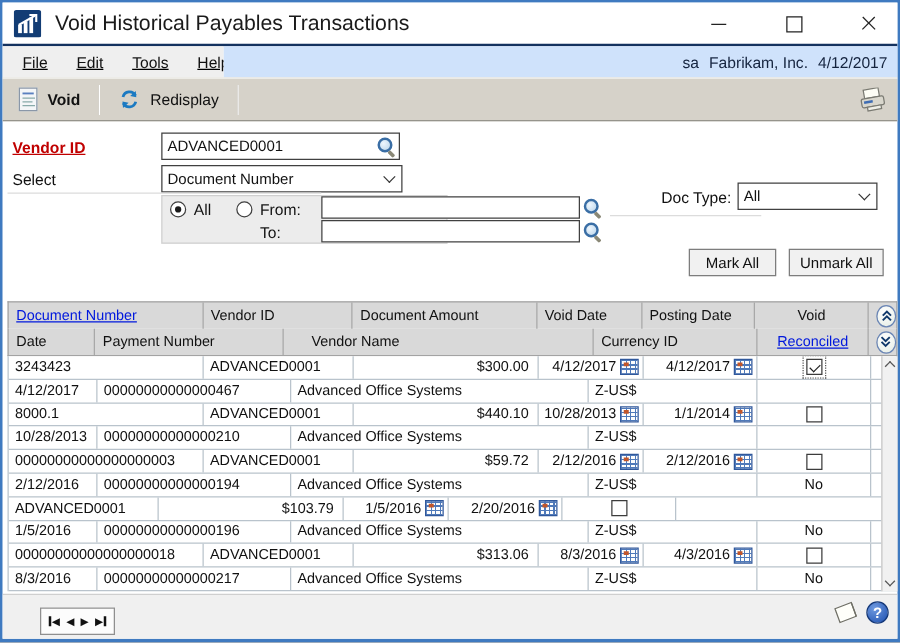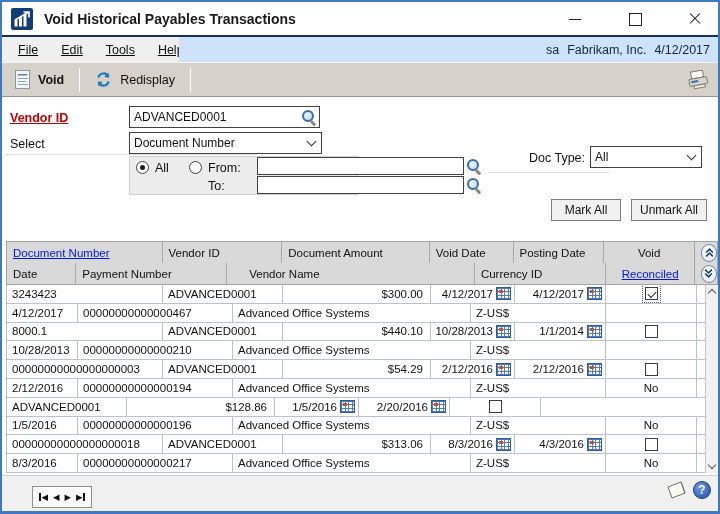--- a/index.html
+++ b/index.html
@@ -4,21 +4,21 @@
 <style>
   * { margin:0; padding:0; box-sizing:border-box; font-family:"Liberation Sans","DejaVu Sans",sans-serif; }
   html,body { background:#888; }
   .window { position:relative; width:720px; height:514px; background:#fff;
             border:2px solid #3f7ac0; border-bottom-width:3px; overflow:hidden; }
 
   
   .titlebar { position:absolute; left:0; top:0; right:0; height:33px; background:#fff;
               display:flex; align-items:center; }
   .app-icon { width:22px; height:22px; margin-left:9px; }
-  .title-text { margin-left:11px; font-size:14px; color:#1a1a1a;font-weight:bold; }
+  .title-text { margin-left:11px; font-size:17px; color:#1a1a1a; }
   .win-controls { position:absolute; right:16px; top:0; height:33px; display:flex; align-items:center; gap:46px; }
   .wc { width:14px; height:14px; position:relative; cursor:default; display:inline-block; }
   .wc-min::after { content:""; position:absolute; left:1px; top:7px; width:12px; height:1.5px; background:#222; }
   .wc-max::after { content:""; position:absolute; left:1px; top:1px; width:11px; height:11px; border:1.3px solid #222; }
   .wc-close::before,.wc-close::after { content:""; position:absolute; left:0; top:6.5px; width:14px; height:1.4px; background:#222; }
   .wc-close::before { transform:rotate(45deg);} .wc-close::after { transform:rotate(-45deg);}
 
   .navy-strip { position:absolute; left:0; top:33px; right:0; height:2px; background:#14325f; }
 
   
@@ -304,21 +304,21 @@
         <div class="c" style="width:155px;">00000000000000210</div>
         <div class="c" style="width:238px;">Advanced Office Systems</div>
         <div class="c" style="width:135px;">Z-US$</div>
         <div class="c center" style="width:91px;"></div>
         <div class="c fill"></div>
       </div>
 
       <div class="trow">
         <div class="c" style="width:156px;">00000000000000000003</div>
         <div class="c" style="width:120px;">ADVANCED0001</div>
-        <div class="c right" style="width:148px;">$54.29</div>
+        <div class="c right" style="width:148px;">$59.72</div>
         <div class="c date" style="width:84px;">
             <span>2/12/2016</span>
             <span class="cal"></span>
           </div>
         <div class="c date" style="width:91px;">
             <span>2/12/2016</span>
             <span class="cal"></span>
           </div>
         <div class="c center" style="width:91px;">
             <span class="cbx"></span>
@@ -329,21 +329,21 @@
         <div class="c" style="width:71px;">2/12/2016</div>
         <div class="c" style="width:155px;">00000000000000194</div>
         <div class="c" style="width:238px;">Advanced Office Systems</div>
         <div class="c" style="width:135px;">Z-US$</div>
         <div class="c center" style="width:91px;">No</div>
         <div class="c fill"></div>
       </div>
 
       <div class="trow">
         <div class="c" style="width:120px;">ADVANCED0001</div>
-        <div class="c right" style="width:148px;">$128.86</div>
+        <div class="c right" style="width:148px;">$103.79</div>
         <div class="c date" style="width:84px;">
             <span>1/5/2016</span>
             <span class="cal"></span>
           </div>
         <div class="c date" style="width:91px;">
             <span>2/20/2016</span>
             <span class="cal"></span>
           </div>
         <div class="c center" style="width:91px;">
             <span class="cbx"></span>

